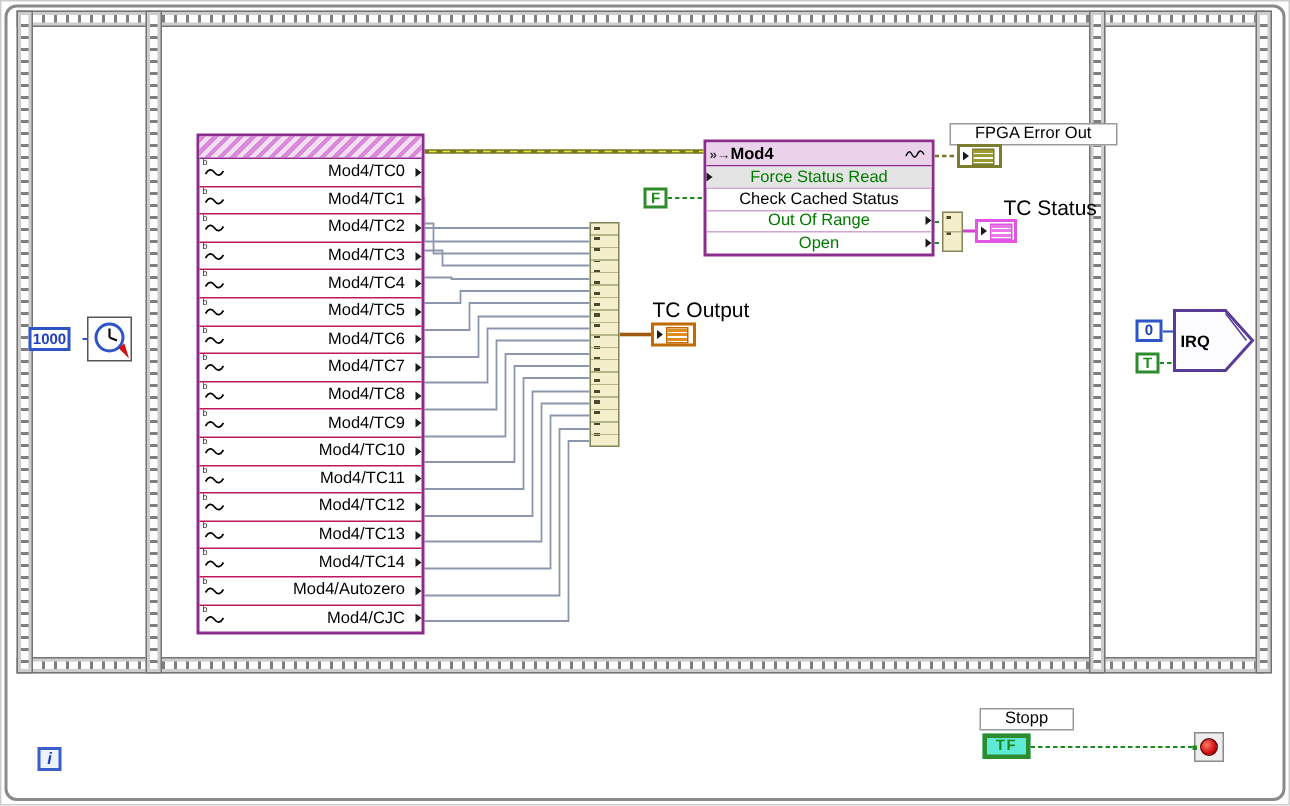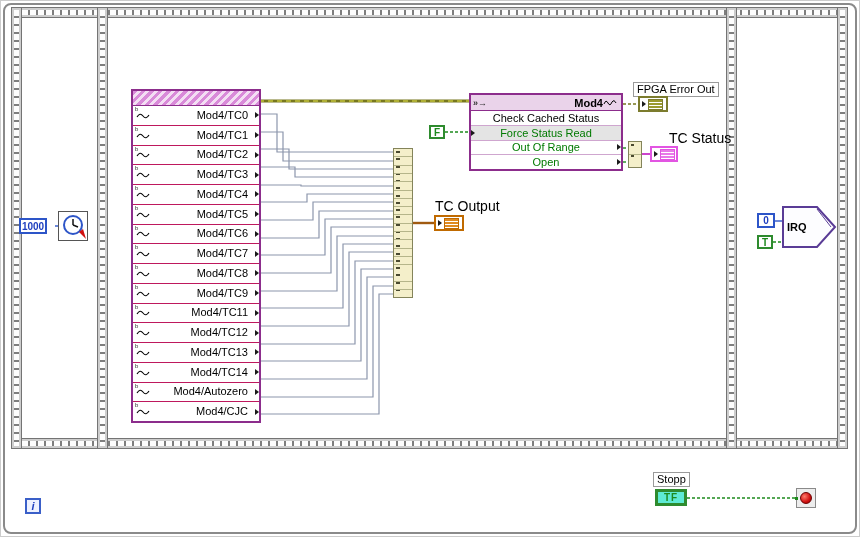--- a/index.html
+++ b/index.html
@@ -4,52 +4,52 @@
 <style>
   html,body{margin:0;padding:0;background:#e8e8e8;}
   .canvas{position:relative;width:860px;height:537px;background:#ffffff;font-family:"Liberation Sans",sans-serif;overflow:hidden;border:1px solid #cccccc;box-sizing:border-box;}
   .while-loop{position:absolute;inset:2px;border:2px solid #8a8a8a;border-radius:8px;}
   
   .strip{position:absolute;border:1px solid #747474;background:#cdcdcd;box-sizing:border-box;}
   .strip-h::before{content:"";position:absolute;inset:2px;background:repeating-linear-gradient(90deg,#fdfdfd 0 6px,#7e7e7e 6px 8px);}
   .strip-v::before{content:"";position:absolute;inset:2px;background:repeating-linear-gradient(180deg,#fdfdfd 0 6px,#7e7e7e 6px 8px);}
   svg.wires{position:absolute;left:0;top:0;pointer-events:none;}
   
-  .io-node{position:absolute;left:130px;top:88px;width:130px;height:334px;border:2px solid #8c2d8c;background:#fff;display:flex;flex-direction:column;box-sizing:border-box;}
+  .io-node{position:absolute;left:130px;top:88px;width:152px;height:334px;border:2px solid #8c2d8c;background:#fff;display:flex;flex-direction:column;box-sizing:border-box;}
   .io-header{height:14px;background:repeating-linear-gradient(135deg,#d98ad9 0 3px,#f3def3 3px 6px);border-bottom:1px solid #8c2d8c;}
   .io-rows{flex:1;display:flex;flex-direction:column;}
   .io-row{flex:1;display:flex;align-items:center;border-top:1px solid #be185d;position:relative;padding:0 3px;}
   .io-row:first-child{border-top:none;}
   .io-row::before{content:"b";position:absolute;left:2px;top:0;font-size:6px;color:#333;line-height:6px;}
   .io-label{flex:1;text-align:right;font-size:11px;color:#000;padding-right:8px;line-height:1;white-space:nowrap;}
   .tri-r{width:0;height:0;border-left:4px solid #1a1a1a;border-top:3px solid transparent;border-bottom:3px solid transparent;display:inline-block;}
   .io-row .tri-r{position:absolute;right:0;top:50%;transform:translateY(-50%);}
   
   .build-array{position:absolute;left:392px;top:147px;width:20px;height:150px;background:#f4efca;border:1px solid #84845a;box-sizing:border-box;}
   .build-array::before{content:"";position:absolute;left:2px;top:1px;bottom:1px;width:4px;background:repeating-linear-gradient(180deg,#4a4a30 1px 3px,transparent 3px 8.25px);}
   .build-array::after{content:"";position:absolute;inset:0;background:repeating-linear-gradient(180deg,transparent 0 7.3px,#b5b58a 7.3px 8.3px);}
   .build-array-2{position:absolute;left:627px;top:140px;width:14px;height:27px;background:#f4efca;border:1px solid #84845a;box-sizing:border-box;}
   .build-array-2::before{content:"";position:absolute;left:2px;top:1px;bottom:1px;width:3px;background:repeating-linear-gradient(180deg,#4a4a30 1px 3px,transparent 3px 12px);}
   .build-array-2::after{content:"";position:absolute;left:0;right:0;top:12px;height:1px;background:#b5b58a;}
   
   .free-label{position:absolute;font-size:14px;color:#000;white-space:nowrap;line-height:13px;}
-  .boxed-label{position:absolute;font-size:11px;color:#000;white-space:nowrap;background:#fff;border:1px solid #9a9a9a;padding:0 3px;line-height:13px;}
+  .boxed-label{position:absolute;font-size:11px;color:#000;white-space:nowrap;background:#fff;border:1px solid #9a9a9a;padding:0 16px;line-height:13px;}
   
   .indicator{position:absolute;background:#fff;display:flex;align-items:center;gap:2px;padding-left:2px;box-sizing:border-box;}
   .ind-orange{border:2px solid #c06a00;}
   .ind-pink{border:2px solid #e255e2;}
   .ind-olive{border:2px solid #7c7c2e;}
   .stripes{width:13px;height:9px;border:1px solid #888;}
   .st-orange{background:repeating-linear-gradient(180deg,#e08a20 0 2px,#fff 2px 3px);border-color:#c06a00;}
   .st-pink{background:repeating-linear-gradient(180deg,#e87ae8 0 2px,#fff 2px 3px);border-color:#e255e2;}
   .st-olive{background:repeating-linear-gradient(180deg,#9a9a30 0 2px,#fff 2px 3px);border-color:#7c7c2e;}
   
   .method-node{position:absolute;left:468px;top:92px;width:154px;height:78px;border:2px solid #8c2d8c;background:#fff;display:flex;flex-direction:column;box-sizing:border-box;}
   .mn-header{height:16px;display:flex;align-items:center;background:#ead3ea;border-bottom:1px solid #8c2d8c;font-size:11px;font-weight:bold;padding:0 2px;box-sizing:border-box;}
-  .mn-title{flex:1;text-align:right;}
+  .mn-title{flex:1;text-align:left;}
   .mn-ref{font-size:9px;color:#333;}
   .mn-row{flex:1;display:flex;align-items:center;justify-content:center;font-size:11px;border-top:1px solid #cfa6cf;position:relative;}
   .mn-row:nth-child(2){border-top:none;}
   .mn-row.gray{background:#e4e4e4;}
   .green{color:#007a00;}
   .mn-row .tri-in{position:absolute;left:0;top:50%;transform:translateY(-50%);}
   .mn-row .tri-out{position:absolute;right:0;top:50%;transform:translateY(-50%);}
   
   .const{position:absolute;background:#fff;display:flex;align-items:center;justify-content:center;font-weight:bold;box-sizing:border-box;}
   .c-blue{border:2px solid #2d55c8;color:#1f3fbf;font-size:10px;}
@@ -200,20 +200,27 @@
           <svg class="wave" width="14" height="9">
             <path d="M1 6 Q4 1 7 5 T13 4" fill="none" stroke="#000" stroke-width="1.1"></path>
           </svg>
           <span class="io-label">Mod4/TC9</span>
           <span class="tri-r"></span>
         </div>
       <div class="io-row">
           <svg class="wave" width="14" height="9">
             <path d="M1 6 Q4 1 7 5 T13 4" fill="none" stroke="#000" stroke-width="1.1"></path>
           </svg>
+          <span class="io-label">Mod4/TC10</span>
+          <span class="tri-r"></span>
+        </div>
+      <div class="io-row">
+          <svg class="wave" width="14" height="9">
+            <path d="M1 6 Q4 1 7 5 T13 4" fill="none" stroke="#000" stroke-width="1.1"></path>
+          </svg>
           <span class="io-label">Mod4/TC11</span>
           <span class="tri-r"></span>
         </div>
       <div class="io-row">
           <svg class="wave" width="14" height="9">
             <path d="M1 6 Q4 1 7 5 T13 4" fill="none" stroke="#000" stroke-width="1.1"></path>
           </svg>
           <span class="io-label">Mod4/TC12</span>
           <span class="tri-r"></span>
         </div>
@@ -257,25 +264,25 @@
   </div>
 
   <div class="method-node">
     <div class="mn-header">
       <span class="mn-ref">»→</span>
       <span class="mn-title">Mod4</span>
       <svg width="16" height="9">
           <path d="M1 6 Q3 1 5 5 T9 4 Q11 1 13 5" fill="none" stroke="#000" stroke-width="1"></path>
         </svg>
     </div>
-    <div class="mn-row">Check Cached Status</div>
     <div class="mn-row gray green">
         <span class="tri-r tri-in"></span>
         <span>Force Status Read</span>
       </div>
+    <div class="mn-row">Check Cached Status</div>
     <div class="mn-row green">
         <span>Out Of Range</span>
         <span class="tri-r tri-out"></span>
       </div>
     <div class="mn-row green">
         <span>Open</span>
         <span class="tri-r tri-out"></span>
       </div>
   </div>
 

